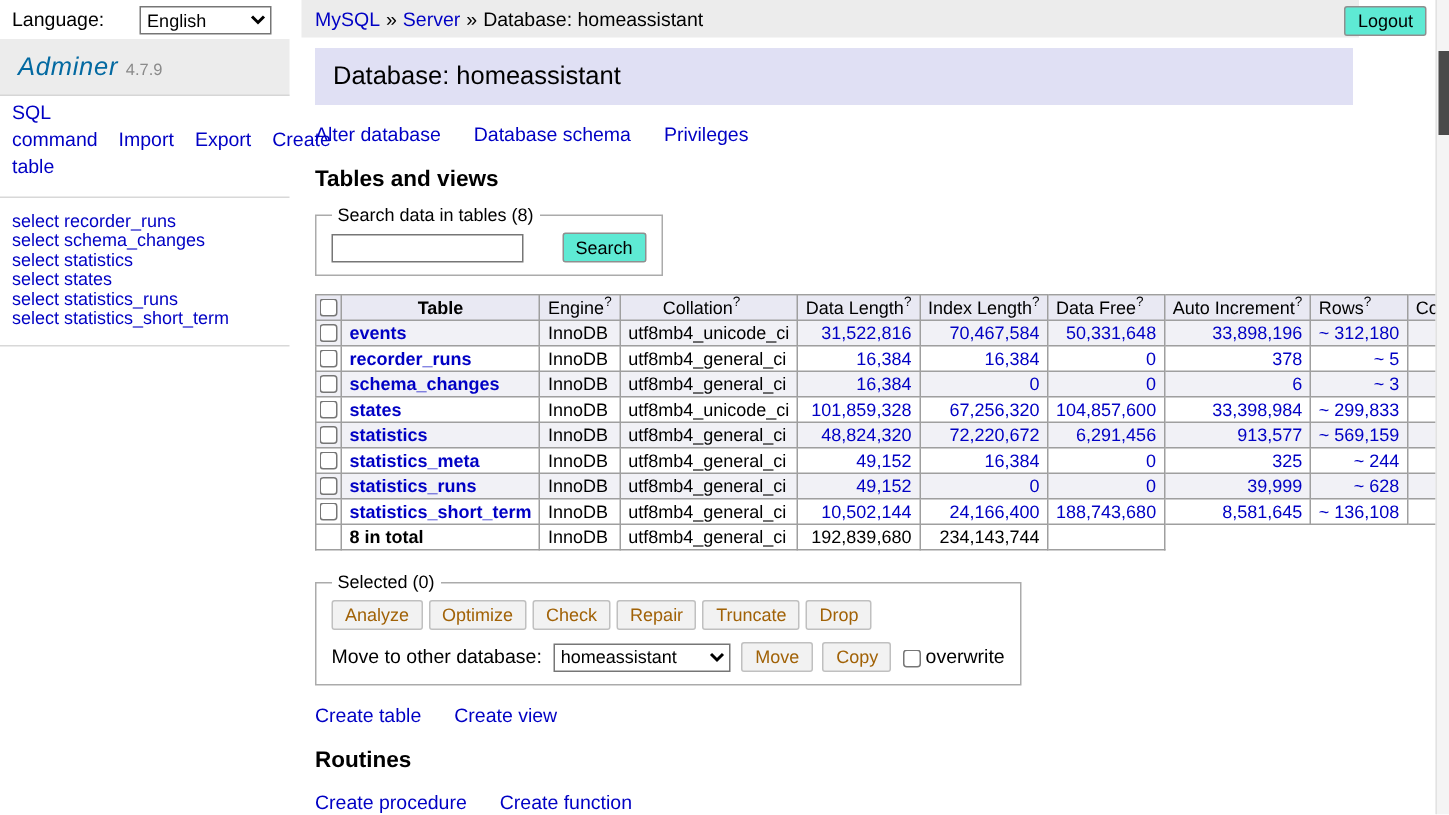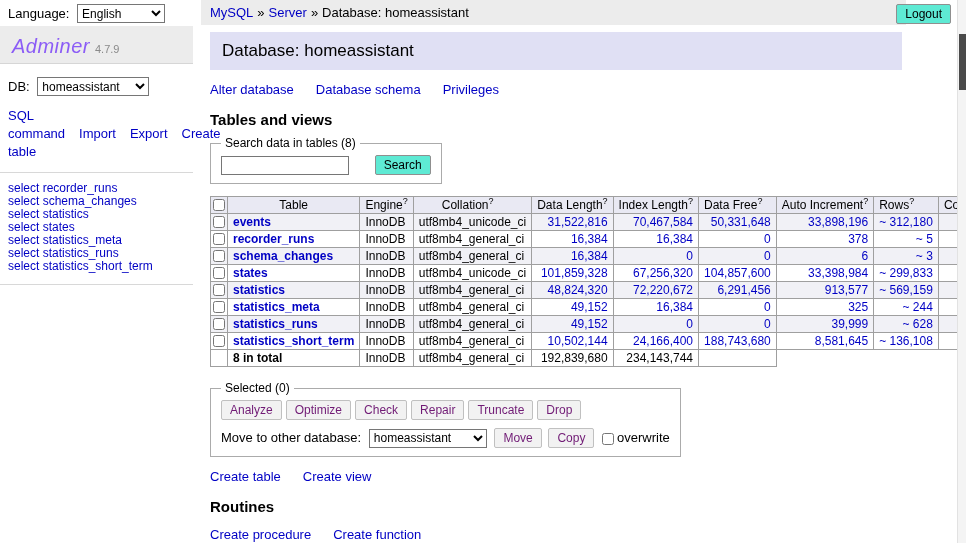--- a/index.html
+++ b/index.html
@@ -3,59 +3,59 @@
 <meta charset="utf-8">
 <style>
   *{box-sizing:border-box;margin:0;padding:0}
   html,body{width:966px;height:543px}
   body{position:relative;overflow:hidden;background:#fff;color:#000;
        font-family:"Liberation Sans","DejaVu Sans",sans-serif;font-size:13px}
   a{color:#0000c4;text-decoration:none;cursor:pointer}
   select{font-size:12px;font-family:inherit;border:1px solid #767676;background:#fff;height:19px}
   button{font-family:inherit;font-size:12px;background:#5eead4;border:1px solid #8f8f8f;
          border-radius:2px;padding:1px 8px;height:20px;cursor:pointer}
-  button:disabled{color:#701a75;border-color:#c0c0c0;background:#f2f2f2;cursor:default}
+  button:disabled{color:#a16207;border-color:#c0c0c0;background:#f2f2f2;cursor:default}
   input[type=text]{border:1px solid #767676;height:19px;width:128px;padding:0 3px;font-size:12px;font-family:inherit}
   input[type=checkbox]{width:12px;height:12px;vertical-align:middle}
 
   .lang-row{position:absolute;left:0;top:0;width:193px;height:26px;padding:4px 0 0 8px;white-space:nowrap}
-  .lang-row select{width:88px;margin-left:4px}
+  .lang-row select{width:88px;margin-left:20px}
 
   .breadcrumb{position:absolute;left:201px;top:0;width:705px;height:25px;background:#ececec;
               line-height:25px;padding:0 9px;white-space:nowrap}
   .bc-sep{margin:0 4px}
   .logout-btn{position:absolute;right:15px;top:4px}
 
   .scrollbar{position:absolute;right:0;top:0;width:9px;height:543px;background:#f4f4f4;border-left:1px solid #e2e2e2}
   .scroll-thumb{position:absolute;left:1px;top:34px;width:7px;height:56px;background:#4a4a4a}
 
   .sidebar{position:absolute;left:0;top:26px;width:193px;bottom:0}
   .logo-band{background:#ececec;border-bottom:1px solid #d6d6d6;padding:9px 12px;height:38px}
-  .logo{font-style:italic;font-size:20px;color:#8b5cf6;letter-spacing:.5px}
+  .logo{font-style:italic;font-size:17px;color:#0369a1;letter-spacing:.5px}
   .ver{font-size:11px;color:#8a8a8a;margin-left:5px}
   .db-row{padding:13px 8px 9px}
   .db-row select{width:112px;margin-left:4px}
   .cmd-links{padding:2px 8px 11px;border-bottom:1px solid #d8d8d8;line-height:18px}
   .cmd-links a{margin-right:14px}
   .tbl-links{padding:9px 8px 11px;border-bottom:1px solid #d8d8d8}
   .tbl-links a{display:block;font-size:12px;line-height:13px}
 
   .main{position:absolute;left:210px;top:26px;width:692px;bottom:0}
   .dbtitle{margin-top:6px;background:#e0e0f4;padding:9px 12px;font-size:17px;font-weight:normal}
   .plinks{margin:12px 0}
   .plinks a{margin-right:22px}
   h3{font-size:15px;margin:14px 0 8px;font-weight:bold}
   fieldset{border:1px solid #ababab;padding:5px 10px 8px;width:fit-content}
   legend{font-size:12px;padding:0 4px}
   .search-fs button{margin-left:22px}
 
   table{border-collapse:collapse;font-size:12px;margin-top:12px}
   td,th{border:1px solid #9f9f9f;padding:1px 5px;height:17px;line-height:13px;white-space:nowrap}
   thead td,thead th{background:#e9e9f3}
-  th.thname{font-weight:normal;text-align:center}
+  th.thname{font-weight:bold;text-align:center}
   th.thcol{font-weight:normal;text-align:left}
   sup{font-size:9px;line-height:0}
   td.cb{width:22px;text-align:center;padding:1px 2px}
   td.name a{font-weight:bold}
   td.num{text-align:right}
   td.plain{text-align:left}
   tbody tr:nth-child(odd):not(.total) td{background:#f1f1f6}
   tr.total td{background:#fff}
   td.tot{font-weight:bold}
   td.nob{border:none;background:#fff !important}
@@ -81,33 +81,26 @@
 <div class="breadcrumb">
   <a>MySQL</a><span class="bc-sep">»</span><a>Server</a><span class="bc-sep">»</span><span>Database: homeassistant</span>
 </div>
 
 <button class="logout-btn">Logout</button>
 
 <div class="sidebar">
   <div class="logo-band">
     <span class="logo">Adminer</span><span class="ver">4.7.9</span>
   </div>
-  <div class="db-row">
-    <span>DB:</span>
-    <select>
-      <option>homeassistant</option>
-    </select>
-  </div>
   <p class="cmd-links" id="cmd-links"><a>SQL command</a><a>Import</a><a>Export</a><a>Create table</a></p>
   <div class="tbl-links" id="tbl-links">
       <a>select recorder_runs</a>
       <a>select schema_changes</a>
       <a>select statistics</a>
       <a>select states</a>
-      <a>select statistics_meta</a>
       <a>select statistics_runs</a>
       <a>select statistics_short_term</a>
     </div>
 </div>
 
 <div class="main">
   <h2 class="dbtitle">Database: homeassistant</h2>
   <p class="plinks" id="db-links"><a>Alter database</a><a>Database schema</a><a>Privileges</a></p>
 
   <h3>Tables and views</h3>

